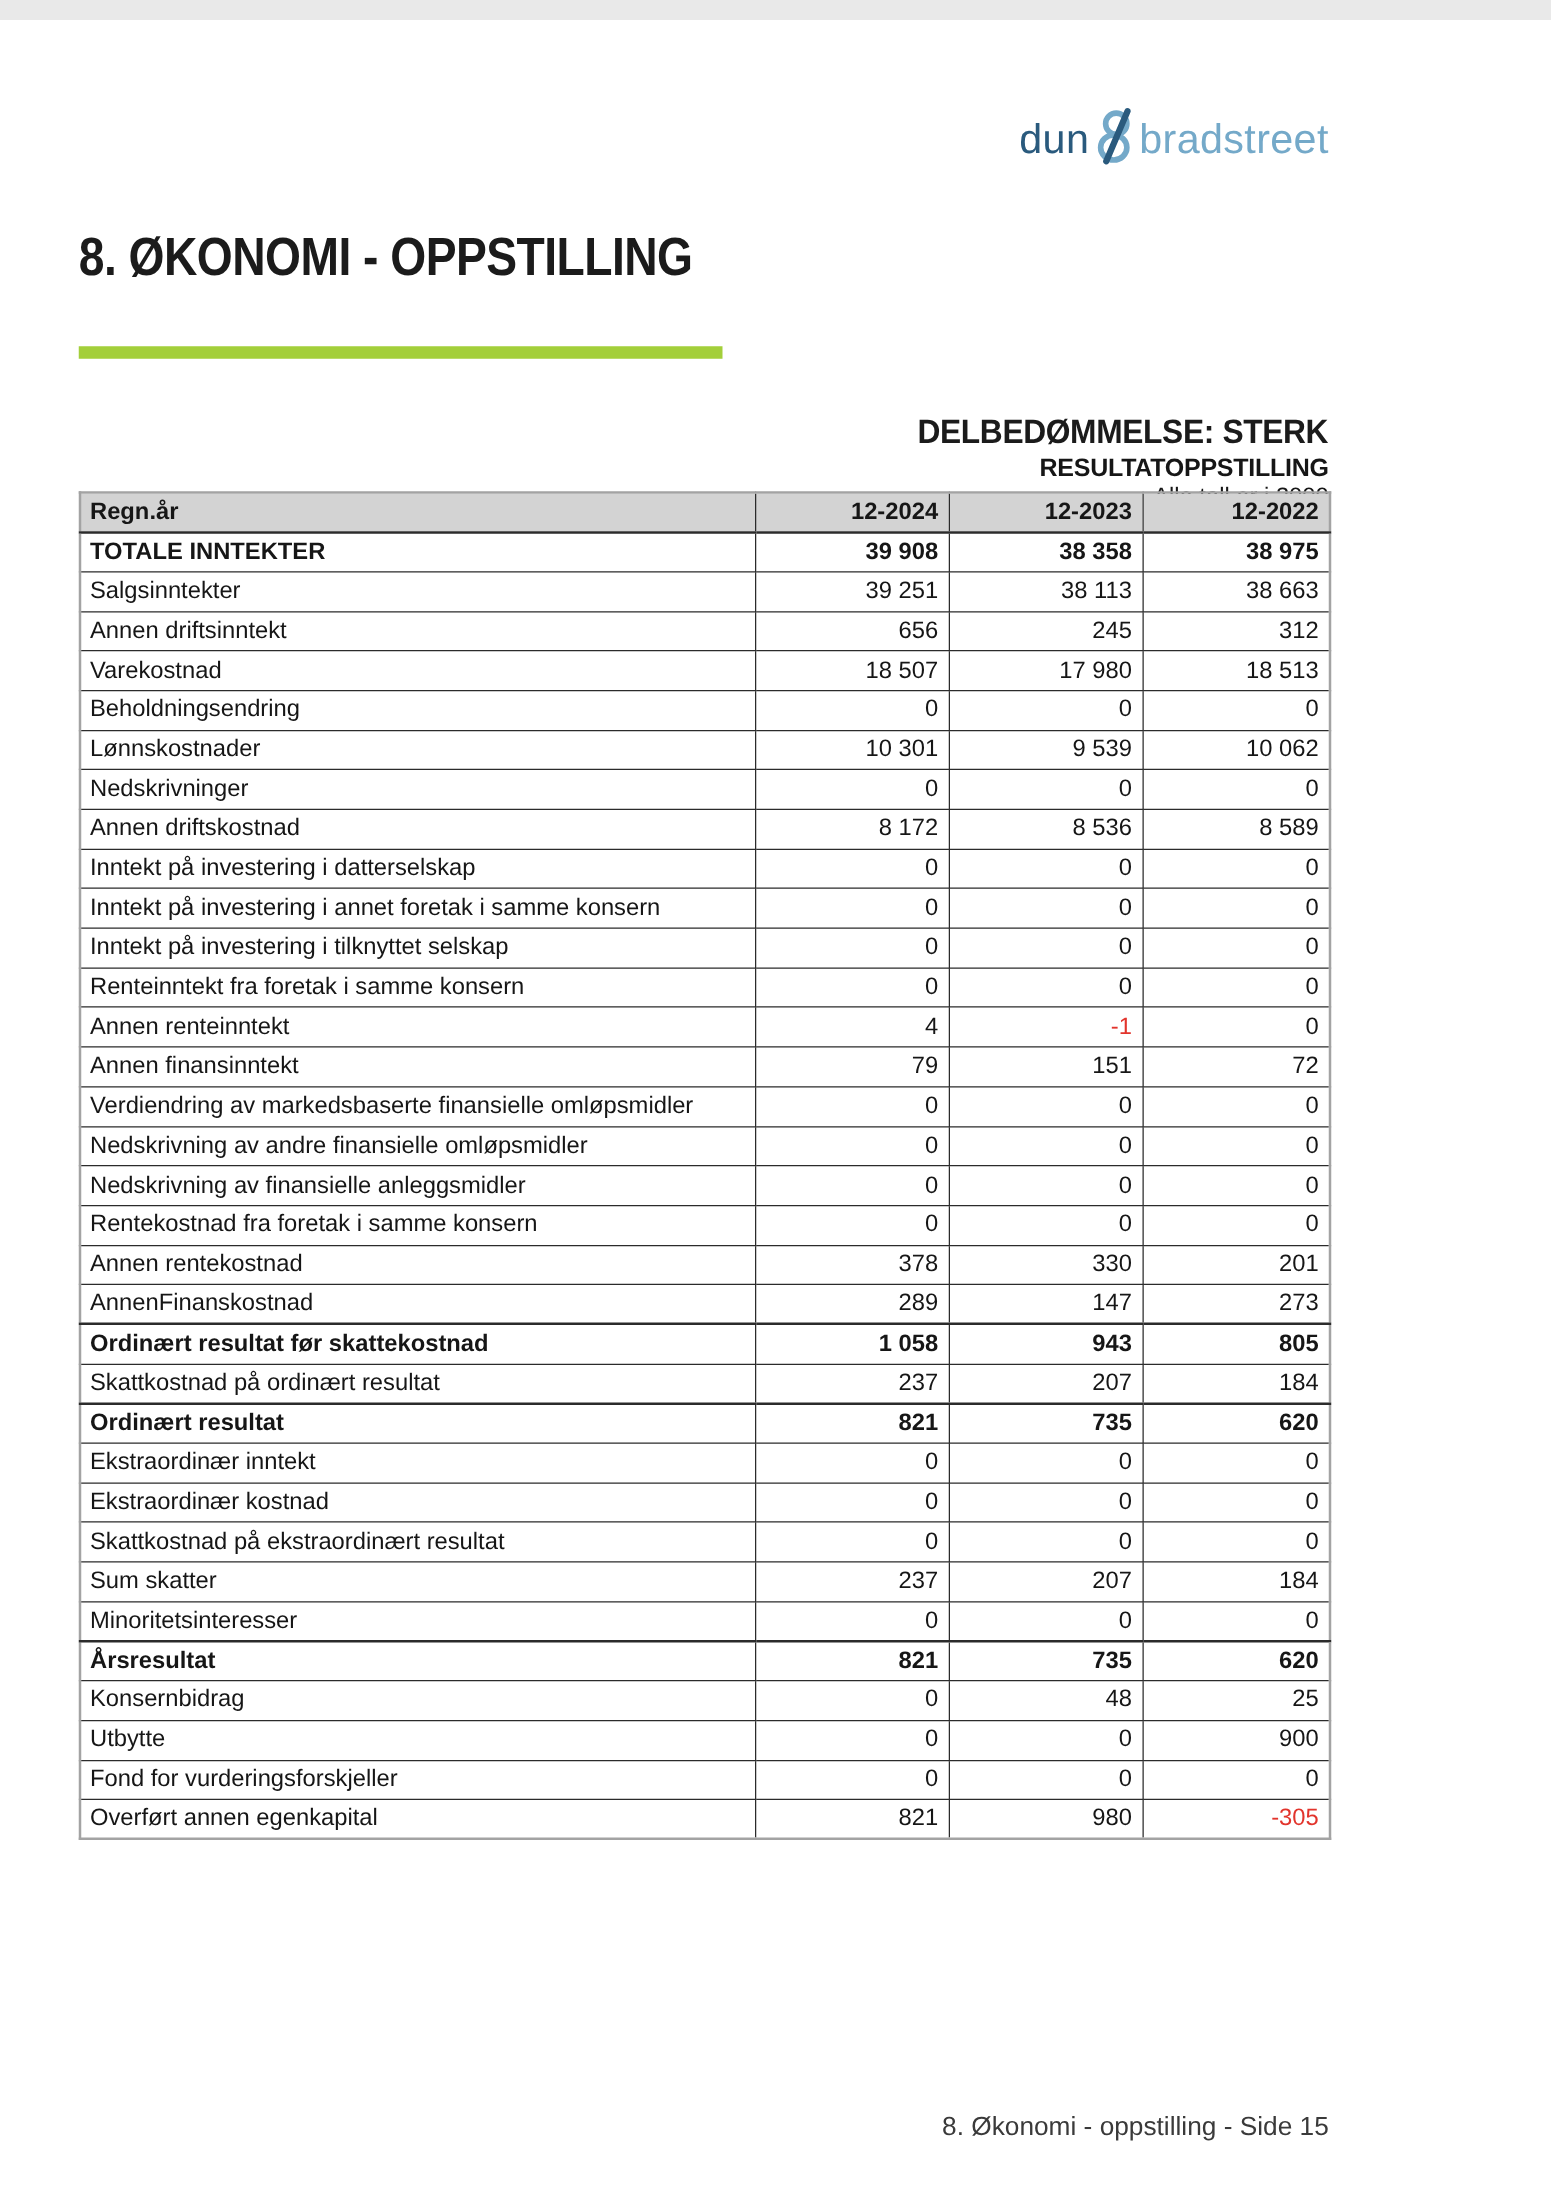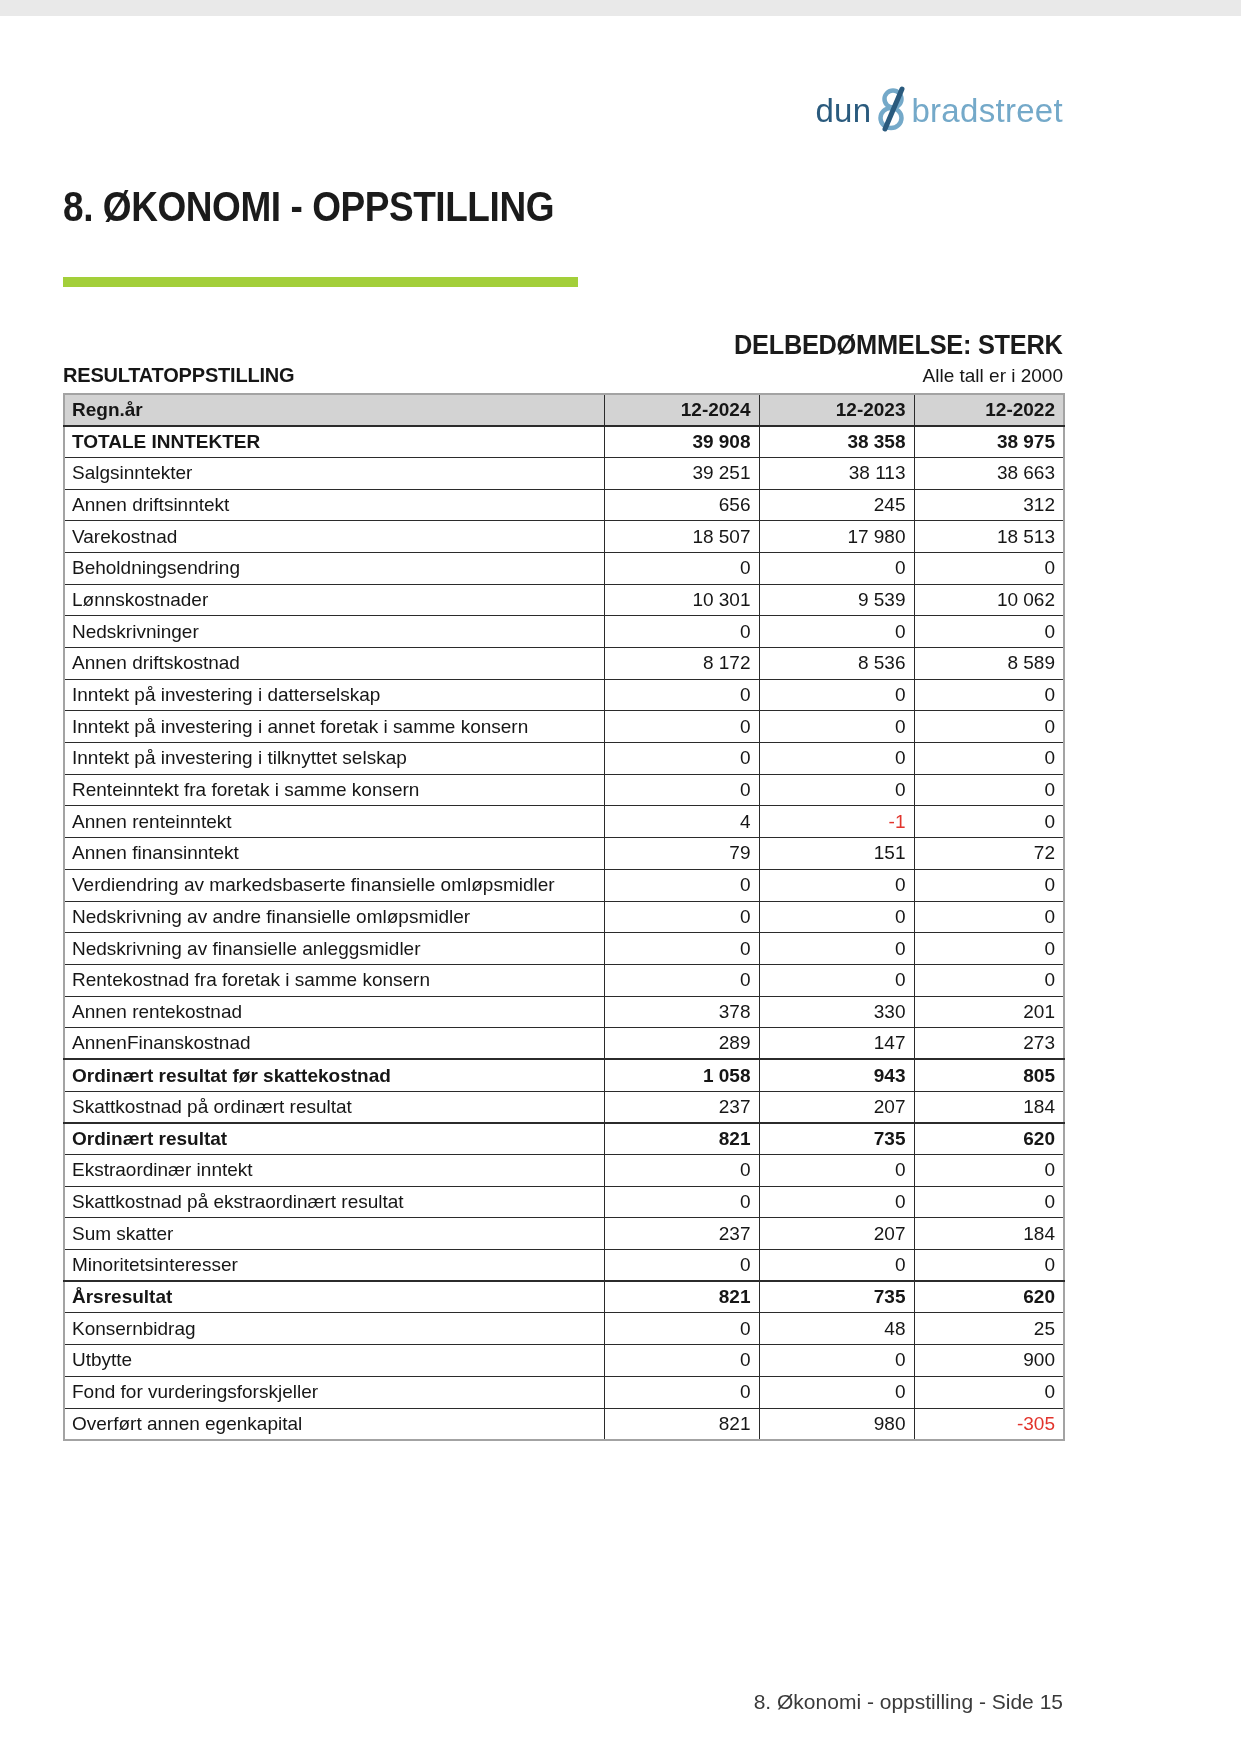--- a/index.html
+++ b/index.html
@@ -37,21 +37,21 @@
   }
 
   .assessment {
     position:absolute; top:314px; right:178px;
     font-size:27px; font-weight:bold; letter-spacing:-0.3px;
     transform:scaleX(0.94); transform-origin:100% 0;
     white-space:nowrap; color:#1b1b1b;
   }
   .table-meta {
     position:absolute; left:63px; top:348px; width:1000px;
-    display:flex; justify-content:space-between; align-items:flex-end;
+    display:flex; justify-content:space-between; align-items:flex-end;flex-direction:column;
   }
   .table-title { font-size:20px; font-weight:bold; letter-spacing:-0.2px; }
   .unit-note   { font-size:19px; }
 
   
   table.fin {
     position:absolute; left:63px; top:377px;
     width:1000px;
     border-collapse:collapse;
     table-layout:fixed;
@@ -264,20 +264,26 @@
           <td class="num">735</td>
           <td class="num">620</td>
         </tr>
         <tr>
           <td>Ekstraordinær inntekt</td>
           <td class="num">0</td>
           <td class="num">0</td>
           <td class="num">0</td>
         </tr>
         <tr>
+          <td>Ekstraordinær kostnad</td>
+          <td class="num">0</td>
+          <td class="num">0</td>
+          <td class="num">0</td>
+        </tr>
+        <tr>
           <td>Skattkostnad på ekstraordinært resultat</td>
           <td class="num">0</td>
           <td class="num">0</td>
           <td class="num">0</td>
         </tr>
         <tr>
           <td>Sum skatter</td>
           <td class="num">237</td>
           <td class="num">207</td>
           <td class="num">184</td>

